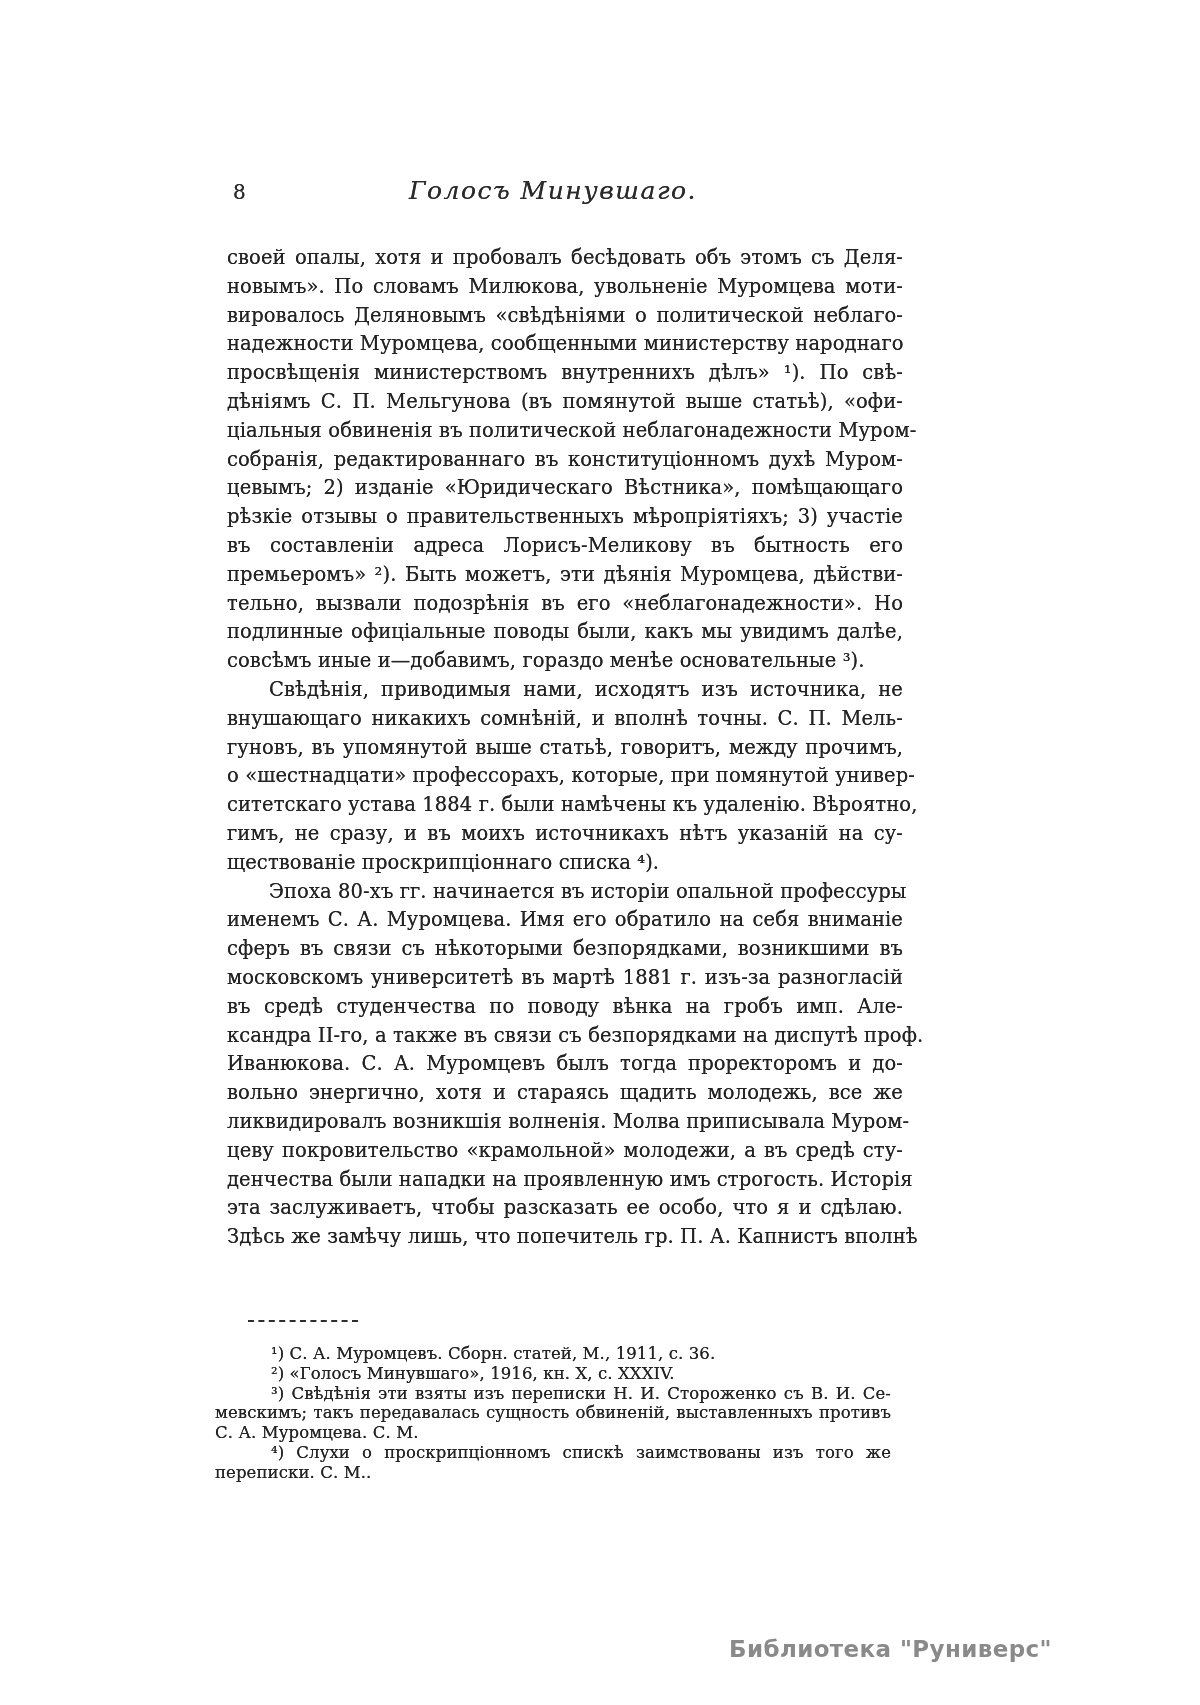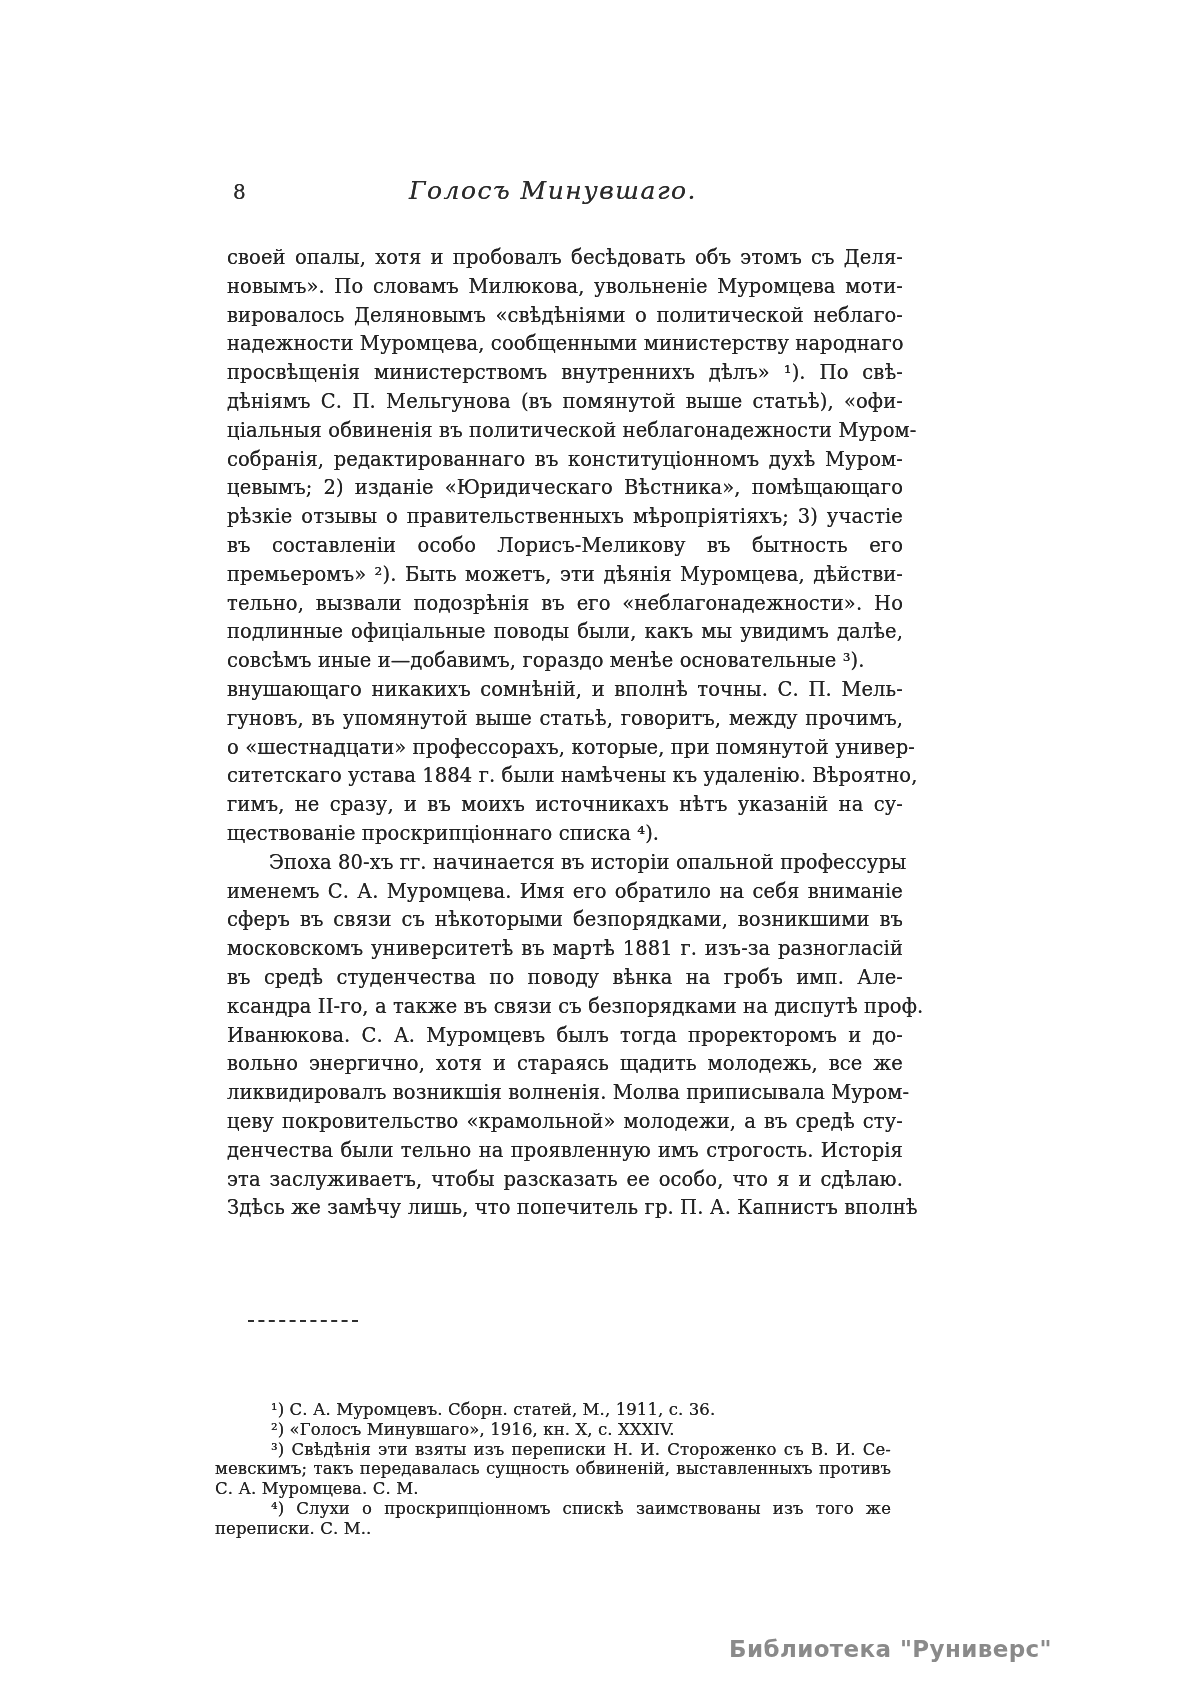--- a/index.html
+++ b/index.html
@@ -41,21 +41,21 @@
   }
   .line.last{ text-align-last:left; }
   .body-text .line.indent{ text-indent:42px; }
 
   .footnote-rule{
     position:absolute; left:248px; top:1320px; width:110px;
     border-top:2px dashed #2e2e2e; height:0;
   }
 
   .footnotes{
-    position:absolute; left:215px; top:1400px; width:676px;
+    position:absolute; left:215px; top:1344px; width:676px;
     font-size:16.5px; line-height:19.8px;
     letter-spacing:0.1px;
   }
   .footnotes .para{ margin:0; }
   .footnotes .line.indent{ text-indent:56px; }
 
   .watermark{
     position:absolute; right:148px; top:1636px;
     font-family:"DejaVu Sans","Liberation Sans",sans-serif;
     font-weight:bold; font-size:23px; color:#8a8a8a;
@@ -76,46 +76,47 @@
         <div class="line">своей опалы, хотя и пробовалъ бесѣдовать объ этомъ съ Деля-</div>
         <div class="line">новымъ». По словамъ Милюкова, увольненіе Муромцева моти-</div>
         <div class="line">вировалось Деляновымъ «свѣдѣніями о политической неблаго-</div>
         <div class="line">надежности Муромцева, сообщенными министерству народнаго</div>
         <div class="line">просвѣщенія министерствомъ внутреннихъ дѣлъ» ¹). По свѣ-</div>
         <div class="line">дѣніямъ С. П. Мельгунова (въ помянутой выше статьѣ), «офи-</div>
         <div class="line">ціальныя обвиненія въ политической неблагонадежности Муром-</div>
         <div class="line">собранія, редактированнаго въ конституціонномъ духѣ Муром-</div>
         <div class="line">цевымъ; 2) изданіе «Юридическаго Вѣстника», помѣщающаго</div>
         <div class="line">рѣзкіе отзывы о правительственныхъ мѣропріятіяхъ; 3) участіе</div>
-        <div class="line">въ составленіи особо Лорисъ-Меликову въ бытность его</div>
+        <div class="line">въ составленіи адреса Лорисъ-Меликову въ бытность его</div>
         <div class="line">премьеромъ» ²). Быть можетъ, эти дѣянія Муромцева, дѣйстви-</div>
         <div class="line">тельно, вызвали подозрѣнія въ его «неблагонадежности». Но</div>
         <div class="line">подлинные офиціальные поводы были, какъ мы увидимъ далѣе,</div>
         <div class="line last">совсѣмъ иные и—добавимъ, гораздо менѣе основательные ³).</div>
       </div>
       <div class="para">
+        <div class="line indent">Свѣдѣнія, приводимыя нами, исходятъ изъ источника, не</div>
         <div class="line">внушающаго никакихъ сомнѣній, и вполнѣ точны. С. П. Мель-</div>
         <div class="line">гуновъ, въ упомянутой выше статьѣ, говоритъ, между прочимъ,</div>
         <div class="line">о «шестнадцати» профессорахъ, которые, при помянутой универ-</div>
         <div class="line">ситетскаго устава 1884 г. были намѣчены къ удаленію. Вѣроятно,</div>
         <div class="line">гимъ, не сразу, и въ моихъ источникахъ нѣтъ указаній на су-</div>
         <div class="line last">ществованіе проскрипціоннаго списка ⁴).</div>
       </div>
       <div class="para">
         <div class="line indent">Эпоха 80-хъ гг. начинается въ исторіи опальной профессуры</div>
         <div class="line">именемъ С. А. Муромцева. Имя его обратило на себя вниманіе</div>
         <div class="line">сферъ въ связи съ нѣкоторыми безпорядками, возникшими въ</div>
         <div class="line">московскомъ университетѣ въ мартѣ 1881 г. изъ-за разногласій</div>
         <div class="line">въ средѣ студенчества по поводу вѣнка на гробъ имп. Але-</div>
         <div class="line">ксандра II-го, а также въ связи съ безпорядками на диспутѣ проф.</div>
         <div class="line">Иванюкова. С. А. Муромцевъ былъ тогда проректоромъ и до-</div>
         <div class="line">вольно энергично, хотя и стараясь щадить молодежь, все же</div>
         <div class="line">ликвидировалъ возникшія волненія. Молва приписывала Муром-</div>
         <div class="line">цеву покровительство «крамольной» молодежи, а въ средѣ сту-</div>
-        <div class="line">денчества были тельно на проявленную имъ строгость. Исторія</div>
+        <div class="line">денчества были нападки на проявленную имъ строгость. Исторія</div>
         <div class="line">эта заслуживаетъ, чтобы разсказать ее особо, что я и сдѣлаю.</div>
         <div class="line last">Здѣсь же замѣчу лишь, что попечитель гр. П. А. Капнистъ вполнѣ</div>
       </div>
     </div>
 
   <div class="footnote-rule"></div>
 
   <div class="footnotes scan-text" id="footnotes">
       <div class="para">
         <div class="line last indent">¹) С. А. Муромцевъ. Сборн. статей, М., 1911, с. 36.</div>

